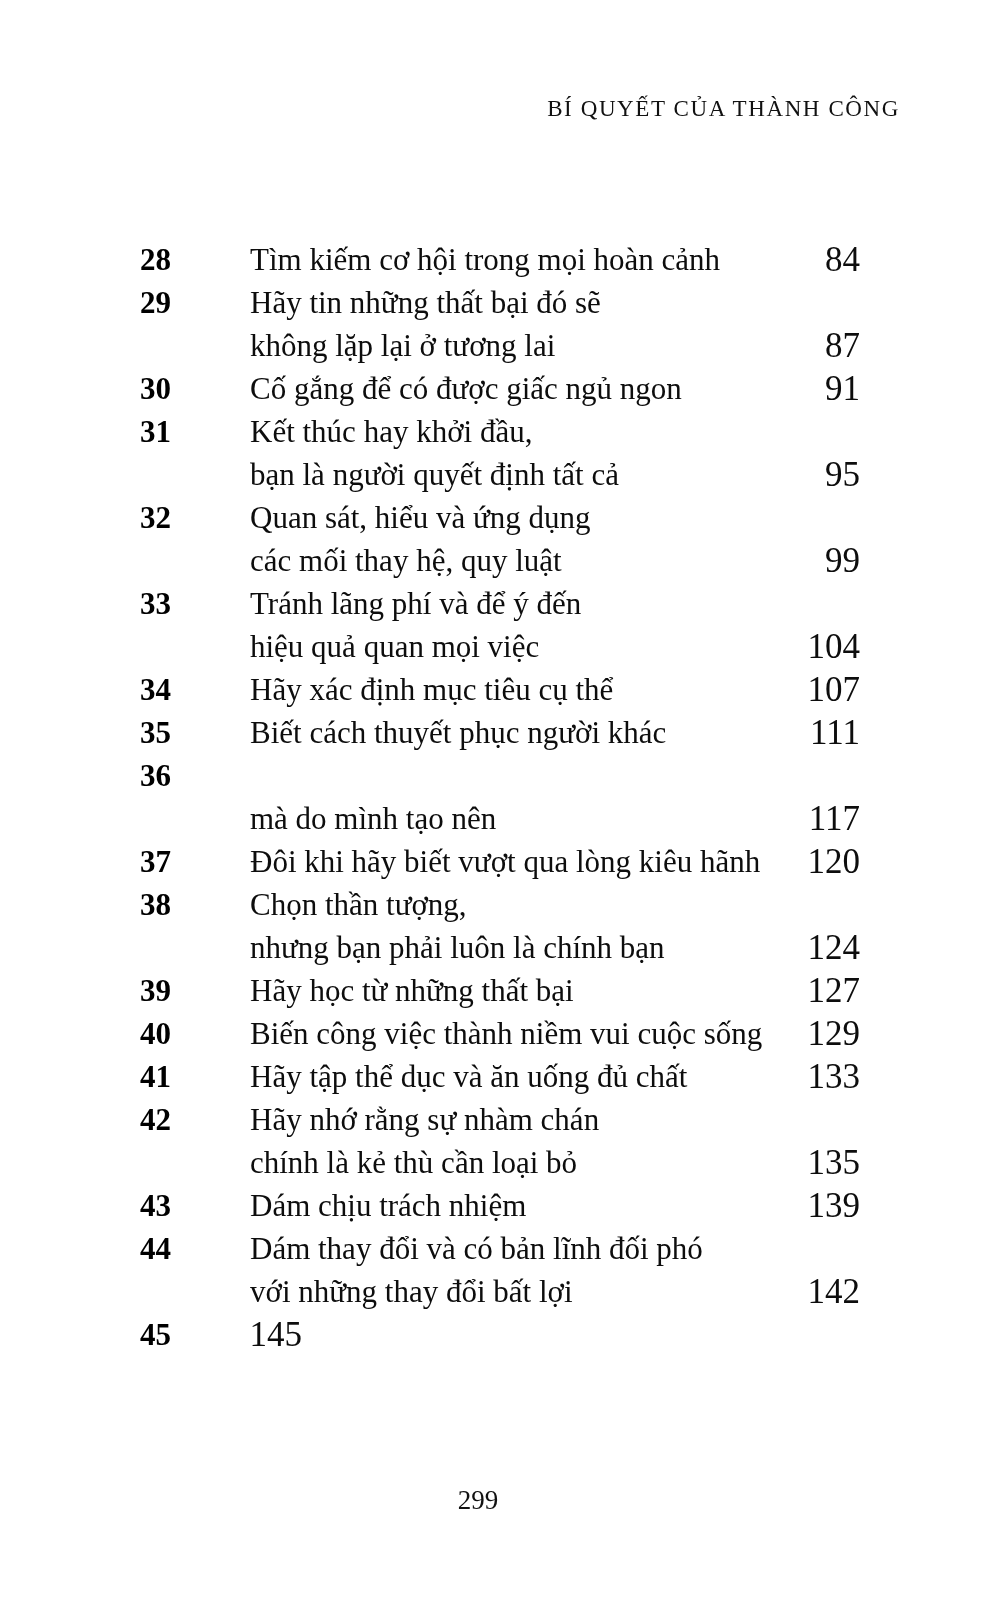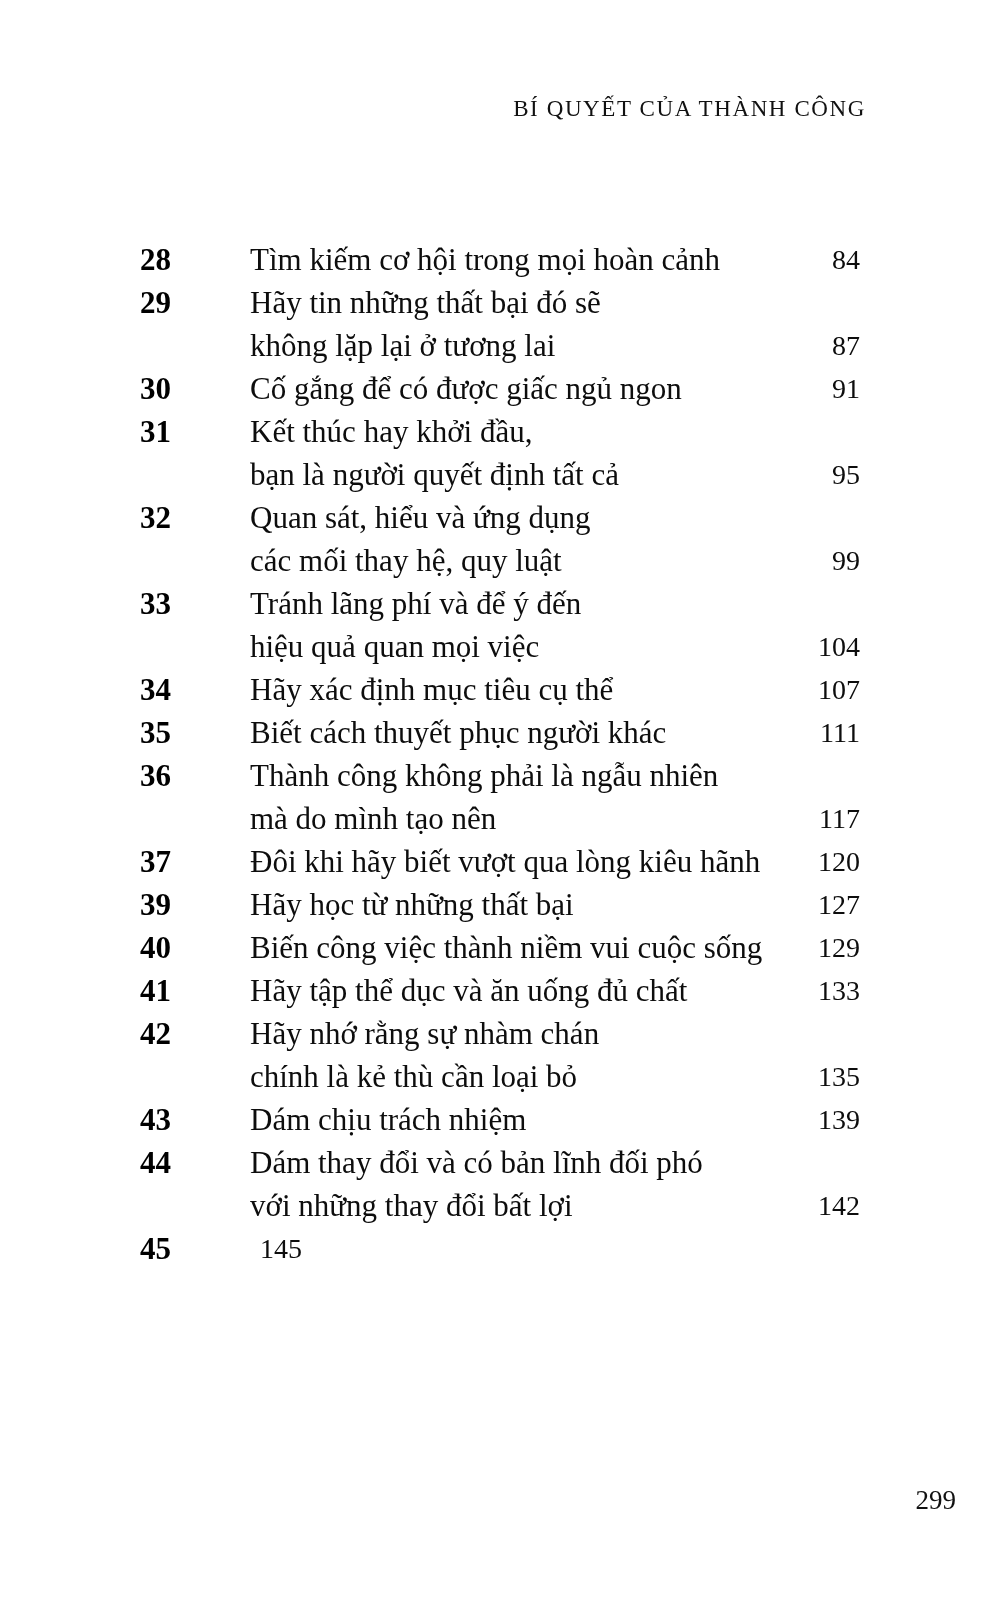--- a/index.html
+++ b/index.html
@@ -17,21 +17,21 @@
   }
   .page {
     position: relative;
     width: 1000px;
     height: 1624px;
     box-sizing: border-box;
   }
   .running-head {
     position: absolute;
     top: 96px;
-    right: 134px;
+    right: 100px;
     font-size: 23px;
     letter-spacing: 1.6px;
     font-family: "Liberation Serif", serif;
     color: #111111;
     white-space: nowrap;
   }
   .toc {
     position: absolute;
     top: 238px;
     left: 140px;
@@ -58,31 +58,31 @@
     flex: 1 1 auto;
     font-size: 31px;
     line-height: 43px;
     color: #0d0d0d;
     white-space: nowrap;
     margin-left: 28px;
   }
   .page-no {
     flex: 0 0 80px;
     text-align: right;
-    font-size: 28px;
+    font-size: 35px;
     line-height: 43px;
     color: #0d0d0d;
   }
   .cont .num { visibility: hidden; }
   .folio {
     position: absolute;
     bottom: 108px;
     left: 0;
     width: 956px;
-    text-align: right;
+    text-align: center;
     font-size: 27px;
     color: #111;
   }
 </style>
 </head>
 <body>
 
 <div class="page">
 
   <div class="running-head">BÍ QUYẾT CỦA THÀNH CÔNG</div>
@@ -160,38 +160,49 @@
       <div class="entry">
         <div class="line">
           <span class="num">35</span>
           <span class="title">Biết cách thuyết phục người khác</span>
           <span class="page-no">111</span>
         </div>
       </div>
       <div class="entry">
         <div class="line">
           <span class="num">36</span>
-          <span class="title">Thành công không phải là ngẫu nhiên</span>
           <span class="page-no"></span>
         </div>
         <div class="line cont">
           <span class="num">36</span>
           <span class="title">mà do mình tạo nên</span>
           <span class="page-no">117</span>
         </div>
       </div>
       <div class="entry">
         <div class="line">
           <span class="num">37</span>
           <span class="title">Đôi khi hãy biết vượt qua lòng kiêu hãnh</span>
           <span class="page-no">120</span>
         </div>
       </div>
       <div class="entry">
         <div class="line">
+          <span class="num">38</span>
+          <span class="title">Chọn thần tượng,</span>
+          <span class="page-no"></span>
+        </div>
+        <div class="line cont">
+          <span class="num">38</span>
+          <span class="title">nhưng bạn phải luôn là chính bạn</span>
+          <span class="page-no">124</span>
+        </div>
+      </div>
+      <div class="entry">
+        <div class="line">
           <span class="num">39</span>
           <span class="title">Hãy học từ những thất bại</span>
           <span class="page-no">127</span>
         </div>
       </div>
       <div class="entry">
         <div class="line">
           <span class="num">40</span>
           <span class="title">Biến công việc thành niềm vui cuộc sống</span>
           <span class="page-no">129</span>

